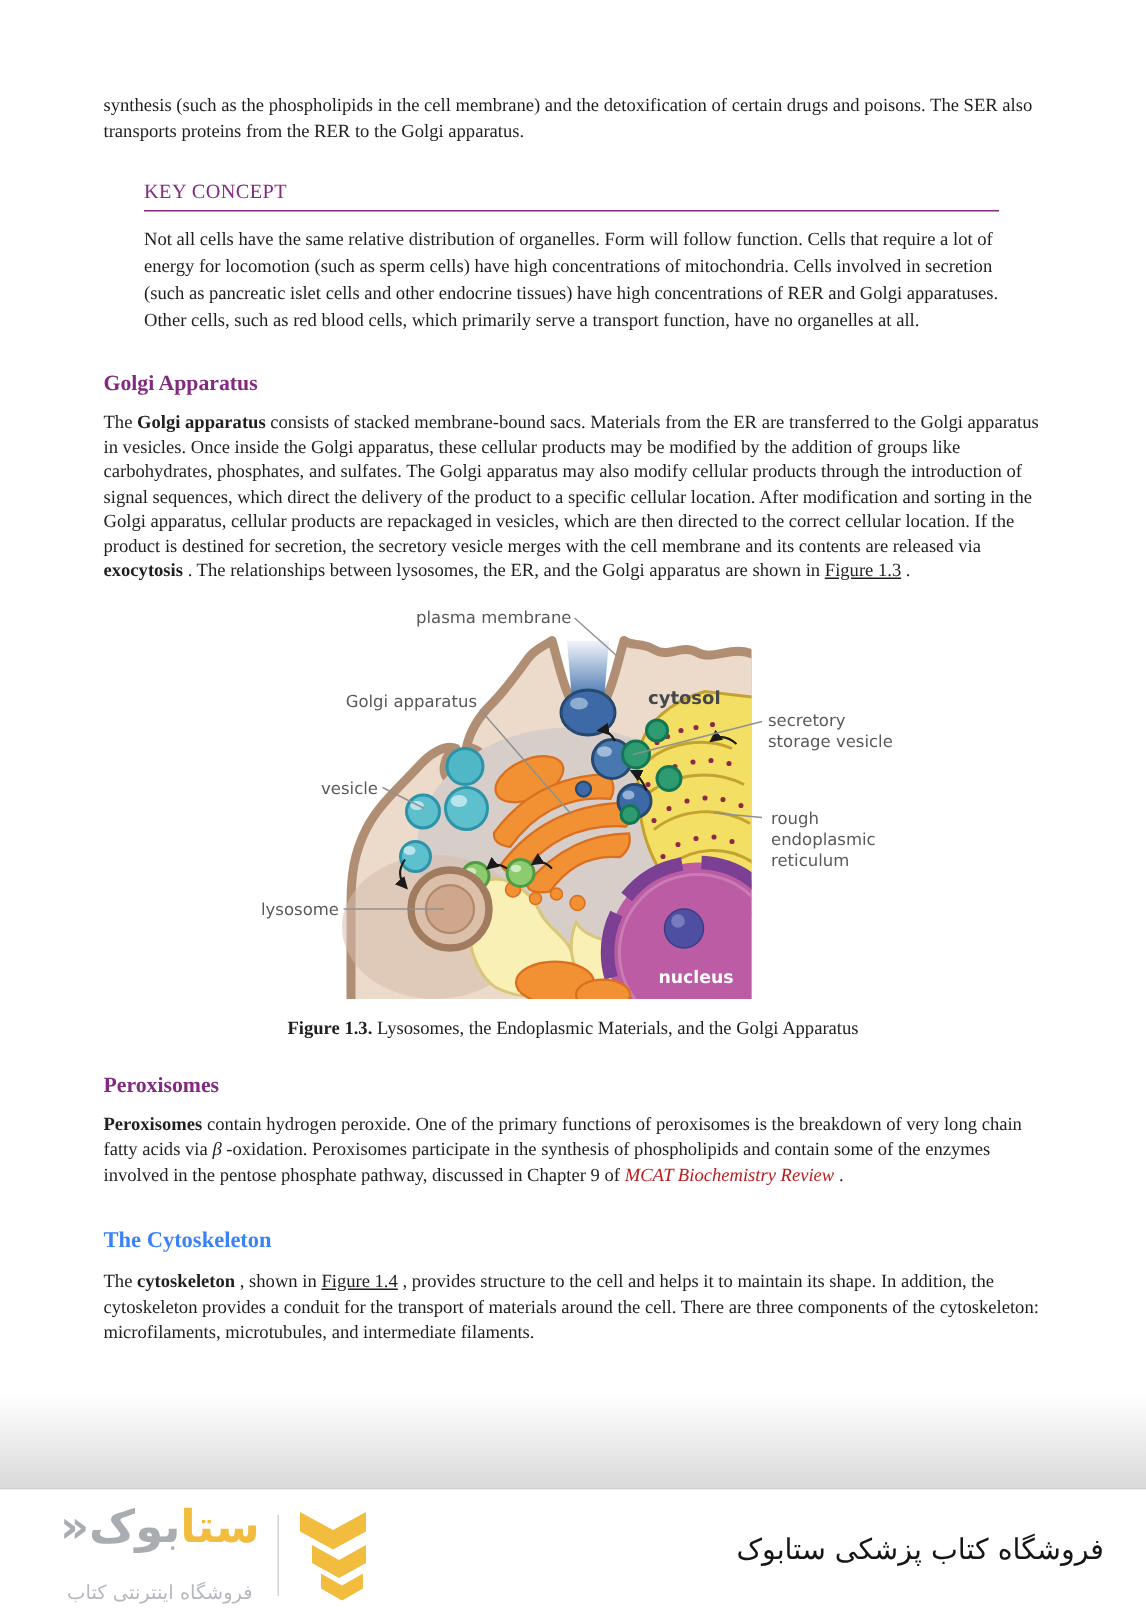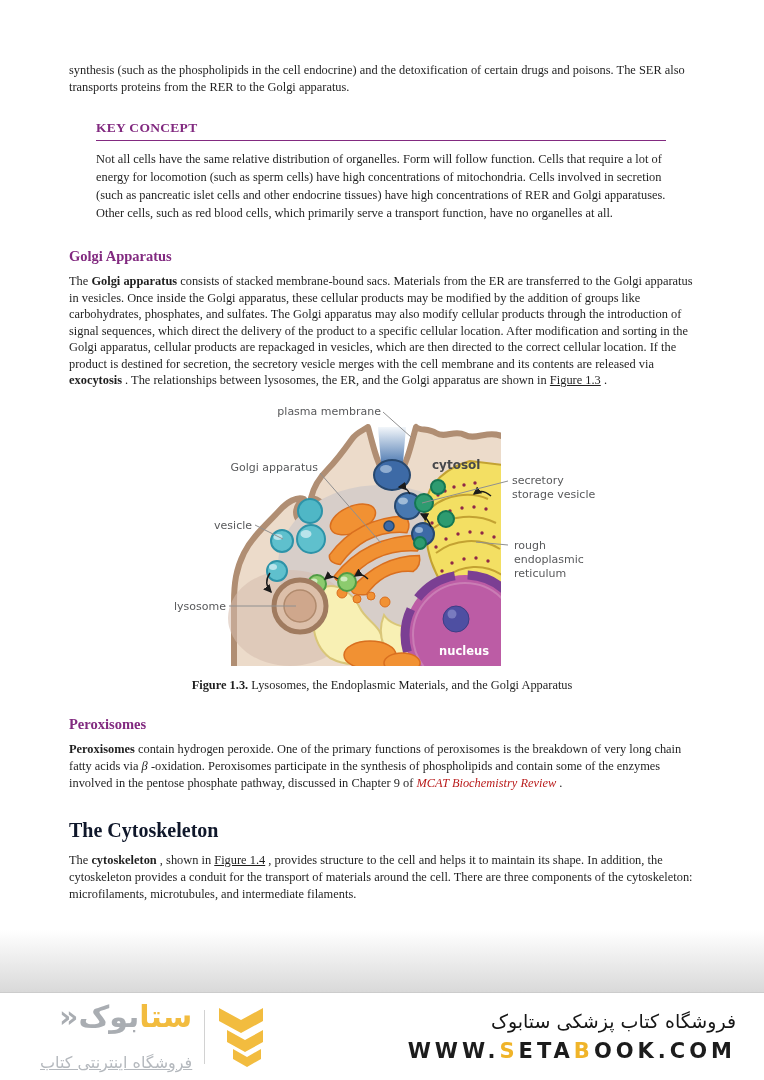--- a/index.html
+++ b/index.html
@@ -12,27 +12,27 @@
   .para{margin:0 69px;width:626px;}
   .p-first{margin-top:62px;}
   .b{font-weight:bold;}
   .i{font-style:italic;}
   .u{text-decoration:underline;cursor:pointer;}
   .bt{font-style:italic;color:#b91c1c;}
 
   
   .kc{margin:25px 98px 0 96px;width:570px;}
   .kc-head{
-    color:#822a80;font-weight:bold;font-size:13.5px;letter-spacing:.3px;
+    color:#822a80;font-weight:normal;font-size:13.5px;letter-spacing:.3px;
     border-bottom:1.5px solid #822a80;padding-bottom:4px;
   }
   .kc-body{margin-top:9px;font-size:12.4px;line-height:18px;}
 
   .h2{color:#822a80;font-weight:bold;font-size:14.5px;margin:26px 69px 8px;}
-  .h1{color:#0f172a;font-weight:bold;font-size:20px;margin:27px 69px 10px;}
+  .h1{color:#3b82f6;font-weight:bold;font-size:15px;margin:27px 69px 10px;}
 
   
   .figure-wrap{position:relative;width:430px;height:265px;margin:14px 0 0 170px;}
   .figure-wrap svg{position:absolute;left:0;top:0;}
   .fig-caption{margin:10px 69px 0;width:626px;text-align:center;font-size:12.4px;}
 
   
   .page-shadow{
     position:absolute;left:0;top:930px;width:764px;height:62px;
     background:linear-gradient(#ffffff,#d9d9d9);
@@ -41,39 +41,39 @@
   .footer{
     position:absolute;left:0;top:993px;width:764px;height:87px;background:#ffffff;
     display:flex;align-items:center;justify-content:space-between;
     box-sizing:border-box;padding:0 28px 0 40px;
     font-family:"DejaVu Sans",sans-serif;
   }
   .footer-left{display:flex;align-items:center;gap:12px;}
   .wordmark{direction:rtl;font-weight:bold;font-size:30px;line-height:1.05;letter-spacing:-1px;}
   .wm-gold{color:#f2bc3f;}
   .wm-gray{color:#a9adb2;}
-  .logo-sub{direction:rtl;text-align:center;font-size:16px;color:#b5b9be;margin-top:20px;text-decoration:underline;}
+  .logo-sub{direction:rtl;text-align:center;font-size:13px;color:#b5b9be;margin-top:20px;}
   .logo-divider{width:1px;height:54px;background:#d2d2d2;}
   .footer-right{text-align:right;}
   .footer-title{direction:rtl;font-size:19px;color:#161616;margin-bottom:7px;}
   .footer-url{font-size:21px;font-weight:bold;letter-spacing:4px;white-space:nowrap;}
   .footer-url .dark{color:#1c1c1c;}
   .footer-url .gold{color:#f0b429;}
 
   
   .fig-label{font-family:"DejaVu Sans",sans-serif;font-size:11px;fill:#58595b;}
   .fig-label-bold{font-family:"DejaVu Sans",sans-serif;font-size:12px;font-weight:bold;fill:#46474a;}
   .nucleus-label{font-family:"DejaVu Sans",sans-serif;font-size:11.5px;font-weight:bold;fill:#ffffff;}
 </style>
 </head>
 <body>
 
 <div class="content">
 
-  <p class="body-text para p-first"><span>synthesis (such as the phospholipids in the cell endocrine) and the detoxification of certain drugs and poisons. The SER also transports proteins from the RER to the Golgi apparatus.</span></p>
+  <p class="body-text para p-first"><span>synthesis (such as the phospholipids in the cell membrane) and the detoxification of certain drugs and poisons. The SER also transports proteins from the RER to the Golgi apparatus.</span></p>
 
   <div class="kc">
     <div class="kc-head">KEY CONCEPT</div>
     <p class="kc-body" style="margin-bottom:0"><span>Not all cells have the same relative distribution of organelles. Form will follow function. Cells that require a lot of energy for locomotion (such as sperm cells) have high concentrations of mitochondria. Cells involved in secretion (such as pancreatic islet cells and other endocrine tissues) have high concentrations of RER and Golgi apparatuses. Other cells, such as red blood cells, which primarily serve a transport function, have no organelles at all.</span></p>
   </div>
 
   <div class="h2">Golgi Apparatus</div>
   <p class="body-text para" style="margin-top:0"><span>The </span><span class="b">Golgi apparatus</span><span> consists of stacked membrane-bound sacs. Materials from the ER are transferred to the Golgi apparatus in vesicles. Once inside the Golgi apparatus, these cellular products may be modified by the addition of groups like carbohydrates, phosphates, and sulfates. The Golgi apparatus may also modify cellular products through the introduction of signal sequences, which direct the delivery of the product to a specific cellular location. After modification and sorting in the Golgi apparatus, cellular products are repackaged in vesicles, which are then directed to the correct cellular location. If the product is destined for secretion, the secretory vesicle merges with the cell membrane and its contents are released via </span><span class="b">exocytosis</span><span> .  The relationships between lysosomes, the ER, and the Golgi apparatus are shown in </span><span class="u">Figure 1.3</span><span> .</span></p>
 
   <div class="figure-wrap">
@@ -267,15 +267,14 @@
     </div>
     <div class="logo-divider"></div>
     <svg width="46" height="64" viewBox="0 0 46 64">
       <polygon points="2,3 24,15 46,3 46,16 24,28 2,16" fill="#f2bc3f"></polygon>
       <polygon points="10,25 28,35 46,25 46,37 28,47 10,37" fill="#f2bc3f"></polygon>
       <polygon points="16,44 30,52 44,44 44,54 30,62 16,54" fill="#f2bc3f"></polygon>
     </svg>
   </div>
   <div class="footer-right">
     <div class="footer-title">فروشگاه کتاب پزشکی ستابوک</div>
-    <div class="footer-url"><span class="dark">WWW.</span><span class="gold">S</span><span class="dark">ETA</span><span class="gold">B</span><span class="dark">OOK.COM</span></div>
   </div>
 </div>
 
 </body></html>

